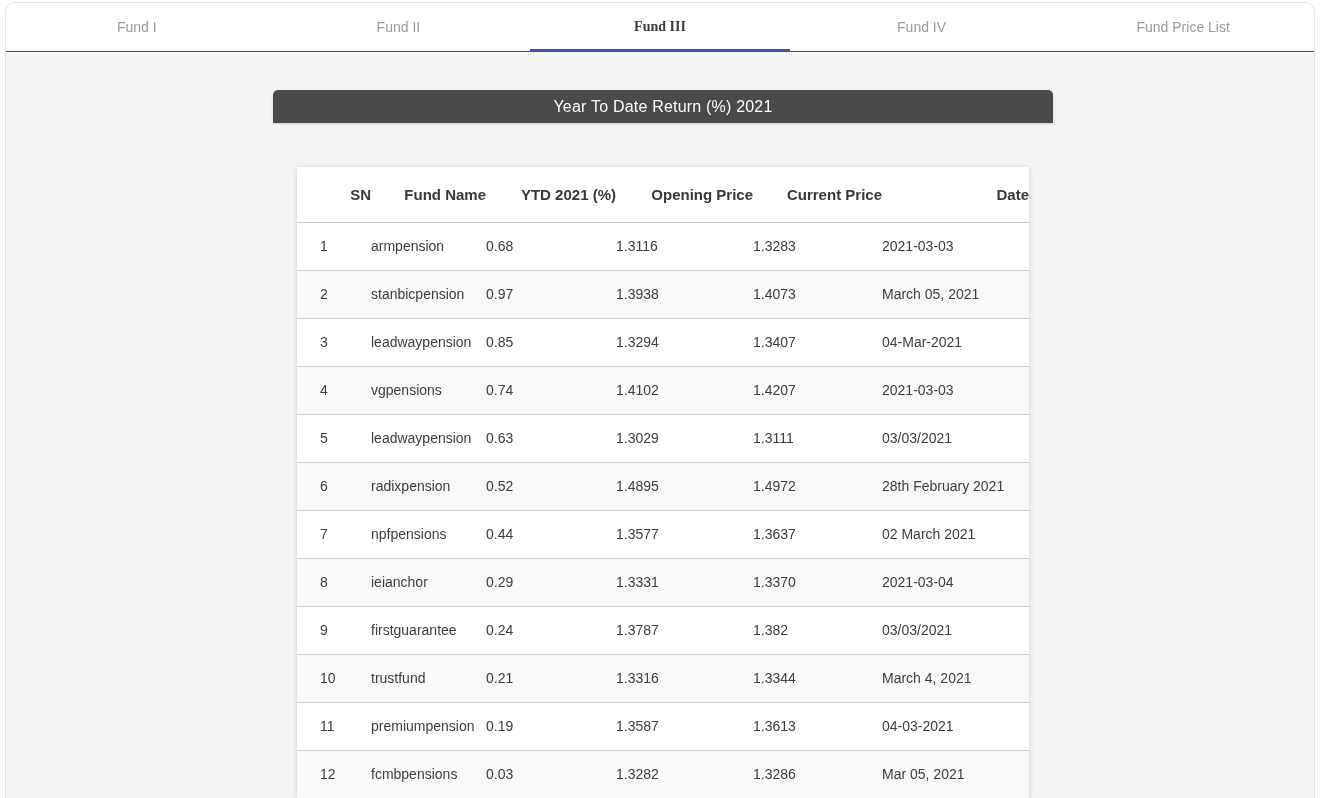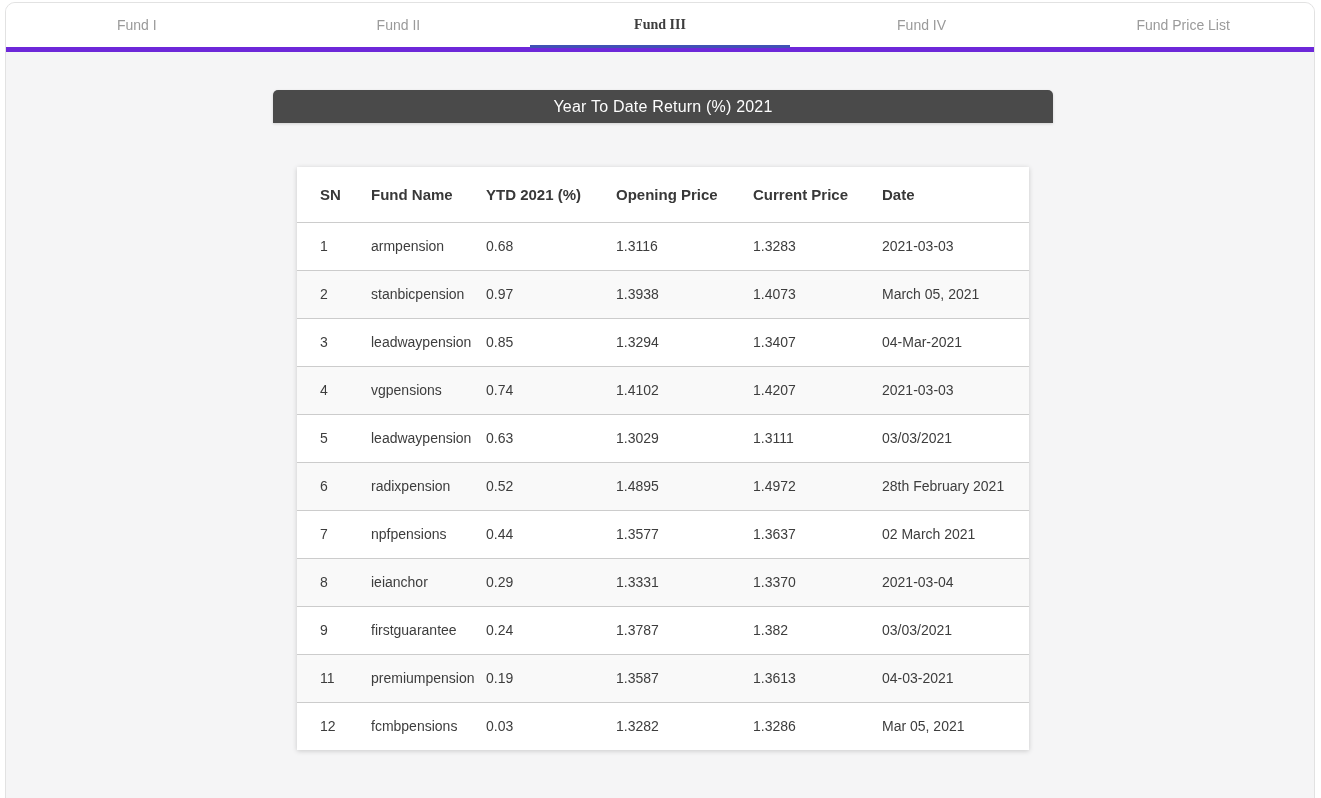--- a/index.html
+++ b/index.html
@@ -16,21 +16,21 @@
     font-family:"Liberation Sans","DejaVu Sans",sans-serif;
   }
   .frame{
     position:absolute;left:5px;top:2px;width:1310px;height:920px;
     border:1px solid #e2e2e2;border-radius:10px 10px 0 0;
     background:#f5f5f6;overflow:hidden;
   }
   
   .tabbar{
     display:flex;height:49px;background:#ffffff;
-    border-bottom:5px solid #6d28d9;
+    border-bottom:1px solid #6d28d9;
   }
   .tab{
     flex:1 1 0;display:flex;align-items:center;justify-content:center;
     position:relative;font-size:14px;color:#9a9a9a;cursor:pointer;
     user-select:none;
   }
   .tab.active{color:#3d3d3d;font-weight:600;font-family:Liberation Serif, serif;}
   .tab .underline{
     display:none;position:absolute;left:1px;right:1px;bottom:-1px;height:3px;
     background:var(--accent);
@@ -55,21 +55,21 @@
     width:732px;border-collapse:collapse;table-layout:fixed;
     font-size:14px;color:#3d3d3d;
   }
   col.c-sn{width:74px;}
   col.c-name{width:115px;}
   col.c-ytd{width:130px;}
   col.c-open{width:137px;}
   col.c-cur{width:129px;}
   col.c-date{width:147px;}
   th{
-    text-align:left;font-size:15px;font-weight:bold;color:#383838;
+    text-align:right;font-size:15px;font-weight:bold;color:#383838;
     height:55px;vertical-align:middle;padding:0;
   }
   td{
     height:48px;vertical-align:middle;padding:0;
     white-space:nowrap;overflow:hidden;
   }
   th:first-child,td:first-child{padding-left:23px;}
   tbody tr{border-top:1px solid var(--row-border);}
   tbody tr:nth-child(even){background:var(--row-stripe);}
 </style>
@@ -192,20 +192,28 @@
           </tr>
           <tr>
             <td>9</td>
             <td>firstguarantee</td>
             <td>0.24</td>
             <td>1.3787</td>
             <td>1.382</td>
             <td>03/03/2021</td>
           </tr>
           <tr>
+            <td>10</td>
+            <td>trustfund</td>
+            <td>0.21</td>
+            <td>1.3316</td>
+            <td>1.3344</td>
+            <td>March 4, 2021</td>
+          </tr>
+          <tr>
             <td>11</td>
             <td>premiumpension</td>
             <td>0.19</td>
             <td>1.3587</td>
             <td>1.3613</td>
             <td>04-03-2021</td>
           </tr>
           <tr>
             <td>12</td>
             <td>fcmbpensions</td>

